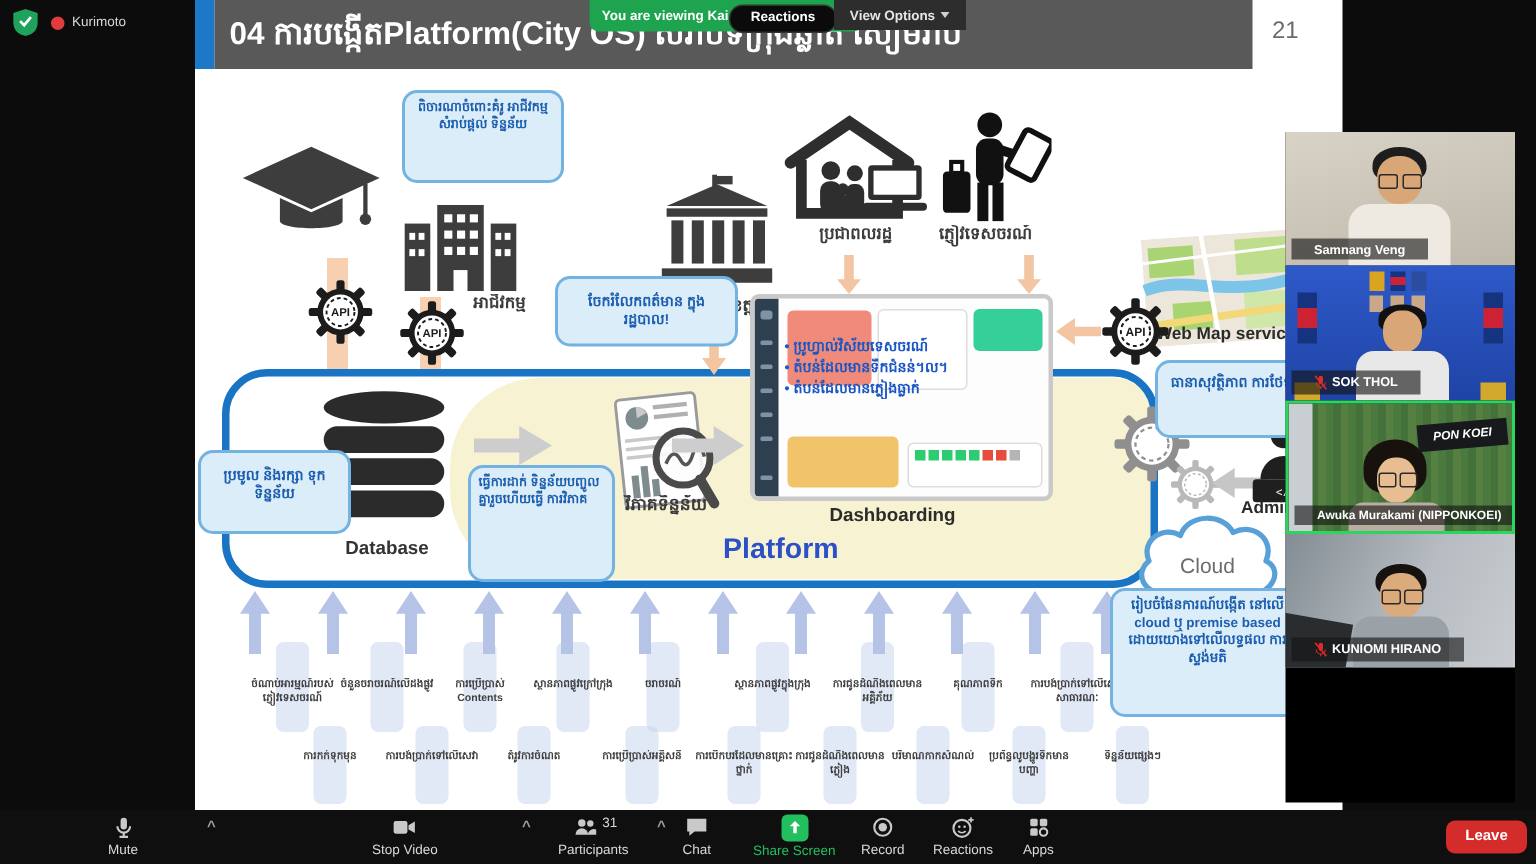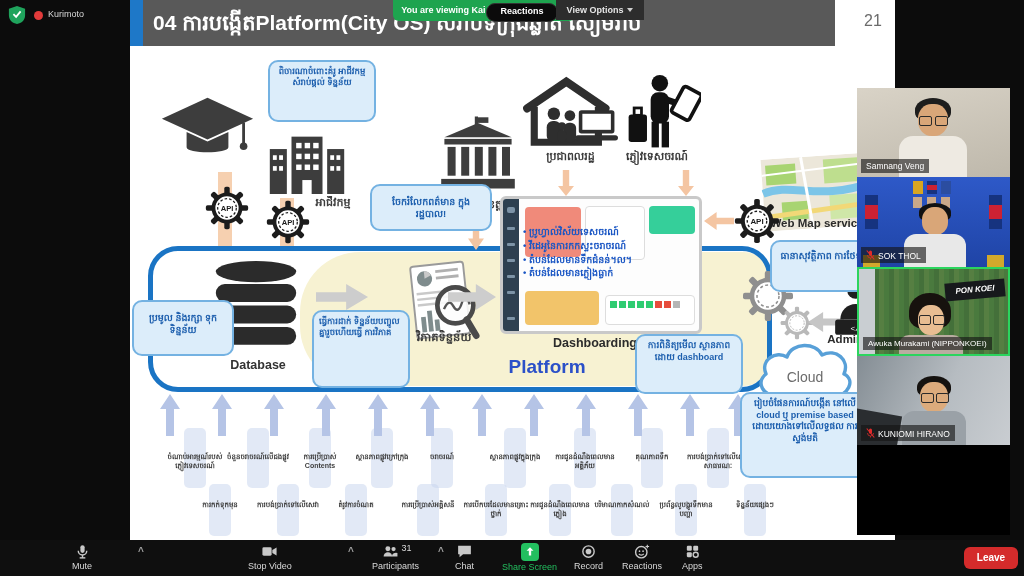--- a/index.html
+++ b/index.html
@@ -9,50 +9,50 @@
   .rec-label{color:#d8d8d8;font-size:9px;}
   .banner{background:#1ea44f;color:#fff;font-size:9px;font-weight:bold;line-height:21px;text-align:center;border-radius:0 0 6px 6px;white-space:nowrap;overflow:hidden;z-index:40;}
   .audiosmart{background:#0b0b0b;border:1px solid #333;color:#fff;font-size:9px;font-weight:bold;line-height:15px;text-align:center;border-radius:9px;z-index:41;}
   .viewopts{background:#2d2d2d;color:#e6e6e6;font-size:9px;font-weight:bold;line-height:20px;text-align:center;z-index:41;display:flex;align-items:center;justify-content:center;gap:4px;}
   .tri{width:0;height:0;border-left:3px solid transparent;border-right:3px solid transparent;border-top:4px solid #cfcfcf;display:inline-block;}
   .viewbtn{background:#3a3a3a;border-radius:4px;color:#eee;font-size:10px;display:flex;align-items:center;justify-content:center;gap:4px;z-index:41;}
   
   #slide{position:absolute;left:130px;top:0;width:765px;height:540px;background:#fff;overflow:hidden;}
   .titlebar{position:absolute;left:13px;top:0;width:692px;height:46px;background:#595959;color:#fff;font-size:21px;font-weight:bold;line-height:46px;padding-left:10px;white-space:nowrap;overflow:hidden;box-sizing:border-box;}
   .titlestripe{position:absolute;left:0;top:0;width:13px;height:46px;background:#1e78c8;}
-  .pagenum{position:absolute;left:718px;top:12px;font-size:16px;color:#6b6b6b;margin-left:16px;}
+  .pagenum{position:absolute;left:718px;top:12px;font-size:16px;color:#6b6b6b;}
   .bub{position:absolute;background:#dcedfa;border:2px solid #74b2e2;border-radius:10px;color:#1d5fae;font-weight:bold;text-align:center;padding:4px 5px;font-size:8.5px;line-height:1.3;overflow:hidden;z-index:6;box-sizing:border-box;}
   .bub::after{content:"";position:absolute;bottom:-8px;left:16px;border:8px solid transparent;border-top-color:#74b2e2;border-bottom:none;}
   .bub.tail-tr::after{bottom:auto;top:-8px;left:auto;right:18px;border-top:none;border-bottom:8px solid #74b2e2;}
   .lbl{position:absolute;color:#3c3c3c;font-weight:bold;text-align:center;font-size:10px;line-height:1.25;overflow:hidden;z-index:3;}
   .src{position:absolute;color:#3f3f3f;font-weight:bold;text-align:center;font-size:7px;line-height:1.3;overflow:hidden;z-index:3;}
   .ph{position:absolute;width:22px;border-radius:5px;background:#c6d4ee;opacity:.5;z-index:1;}
   .ua{position:absolute;width:20px;height:42px;background:#b5c4e6;clip-path:polygon(50% 0,100% 36%,70% 36%,70% 100%,30% 100%,30% 36%,0 36%);z-index:2;}
   .da{position:absolute;width:16px;background:#f4c5a2;clip-path:polygon(30% 0,70% 0,70% 62%,100% 62%,50% 100%,0 62%,30% 62%);z-index:2;}
   .ra{position:absolute;background:#cdcdcd;clip-path:polygon(0 32%,58% 32%,58% 0,100% 50%,58% 100%,58% 68%,0 68%);z-index:2;}
   .la{position:absolute;background:#f4c5a2;clip-path:polygon(100% 32%,42% 32%,42% 0,0 50%,42% 100%,42% 68%,100% 68%);z-index:4;}
   .lag{position:absolute;background:#c6c6c6;clip-path:polygon(100% 32%,42% 32%,42% 0,0 50%,42% 100%,42% 68%,100% 68%);z-index:2;}
   .strip{position:absolute;width:14px;background:#f6d0b0;z-index:1;}
   .platform{position:absolute;left:18px;top:246px;width:624px;height:146px;border:5px solid #1a74c4;border-radius:30px;z-index:1;box-sizing:border-box;}
   .yellow{position:absolute;left:170px;top:252px;width:468px;height:134px;background:#f7f2d2;border-radius:60px 24px 24px 60px;z-index:1;}
-  .platform-word{position:absolute;left:352px;top:356px;width:130px;font-size:19px;font-weight:800;color:#2b50c8;z-index:3;text-align:center;}
+  .platform-word{position:absolute;left:352px;top:356px;width:130px;font-size:19px;font-weight:800;color:#2b50c8;z-index:3;}
   
   .dash{position:absolute;left:370px;top:196px;width:202px;height:138px;background:#fdfdfd;border:3px solid #c9c9c9;border-radius:6px;z-index:5;box-sizing:border-box;overflow:hidden;}
   .dash-side{position:absolute;left:0;top:0;width:16px;height:100%;background:#2e4050;}
   .dot{position:absolute;left:4px;width:8px;height:3px;background:#7d93a6;border-radius:1px;}
   .dcard{position:absolute;border-radius:4px;}
   .sq{display:inline-block;width:7px;height:7px;margin:2px 1px;}
   .dash-bullets{position:absolute;left:20px;top:26px;width:174px;z-index:6;color:#1a56c4;font-weight:bold;font-size:9.5px;line-height:1.45;}
   .db{white-space:nowrap;overflow:hidden;}
   .db::before{content:"•  ";}
   
   #sidebar{position:absolute;left:857px;top:88px;width:153px;height:447px;background:#000;z-index:20;}
   .tile{position:absolute;left:0;width:153px;overflow:hidden;background:#222;box-sizing:border-box;}
   .tile.speaking{border:2px solid #2bd55e;}
-  .ntag{position:absolute;left:4px;bottom:4px;background:rgba(20,20,20,.62);color:#fff;font-size:8.5px;padding:2px 5px;display:flex;align-items:flex-end;gap:3px;max-width:143px;white-space:nowrap;overflow:hidden;z-index:5;}
+  .ntag{position:absolute;left:4px;bottom:4px;background:rgba(20,20,20,.62);color:#fff;font-size:8.5px;padding:2px 15px;display:flex;align-items:flex-start;gap:3px;max-width:143px;white-space:nowrap;overflow:hidden;z-index:5;font-weight:bold;}
   .sign{position:absolute;background:#17191c;color:#fff;font-style:italic;font-weight:bold;font-size:8px;text-align:center;line-height:18px;transform:rotate(-5deg);z-index:2;overflow:hidden;}
   
   #toolbar{position:absolute;left:0;top:540px;width:1024px;height:36px;background:#0f0f0f;z-index:30;}
   .tbb{position:absolute;top:3px;display:flex;flex-direction:column;align-items:center;gap:1px;color:#d9d9d9;font-size:9px;cursor:default;}
   .caret{position:absolute;top:6px;color:#9f9f9f;font-size:10px;font-weight:bold;}
   .leave{position:absolute;left:964px;top:7px;width:54px;height:22px;background:#d42b2b;border-radius:6px;color:#fff;font-size:10px;font-weight:bold;text-align:center;line-height:22px;}
   .shareic{width:18px;height:18px;background:#23bf5f;border-radius:4px;display:flex;align-items:center;justify-content:center;}
   .green{color:#23bf5f;}
   .cntwrap{display:flex;align-items:flex-start;}
   .cnt{font-size:9px;color:#d9d9d9;margin-left:2px;}
@@ -243,27 +243,25 @@
       </div>
       <div class="dcard" style="left:22px;top:8px;width:56px;height:50px;background:#f08a7a"></div>
       <div class="dcard" style="left:82px;top:7px;width:58px;height:52px;background:#fff;border:1px solid #ddd"></div>
       <div class="dcard" style="left:146px;top:7px;width:46px;height:28px;background:#35cf9a"></div>
       <div class="dcard" style="left:22px;top:92px;width:74px;height:34px;background:#f2c46a"></div>
       <div class="dcard" style="left:102px;top:96px;width:90px;height:30px;background:#fff;border:1px solid #ddd;padding-left:3px;box-sizing:border-box">
         <span class="sq" style="background:#2ecc71"></span><span class="sq" style="background:#2ecc71"></span><span class="sq" style="background:#2ecc71"></span><span class="sq" style="background:#2ecc71"></span><span class="sq" style="background:#2ecc71"></span><span class="sq" style="background:#e74c3c"></span><span class="sq" style="background:#e74c3c"></span><span class="sq" style="background:#b5b5b5"></span>
       </div>
       <div class="dash-bullets">
         <div class="db">ប្រូហ្វាល់វិស័យទេសចរណ៍</div>
-        <div class="db">វីដេអូនៃការកកស្ទះចរាចរណ៍</div>
         <div class="db">តំបន់ដែលមានទឹកជំនន់។ល។</div>
         <div class="db">តំបន់ដែលមានភ្លៀងធ្លាក់</div>
       </div>
     </div>
     <div class="lbl" style="left:415px;top:336px;width:100px;height:16px;font-size:12.5px;color:#2b2b2b">Dashboarding</div>
-    <div class="bub" style="left:505px;top:334px;width:108px;height:60px;font-size:9px">ការពិនិត្យមើល ស្ថានភាពដោយ dashboard</div>
 
     <div class="la" style="left:574px;top:212px;width:30px;height:18px"></div>
     <svg class="abs" style="left:604px;top:198px;color:#1c1c1c;z-index:4" width="46" height="46" viewBox="-26 -26 52 52">
         <use href="#g-gear"></use>
         <text y="3.5" text-anchor="middle" font-size="9" font-weight="bold" fill="#1c1c1c">API</text>
       </svg>
     <svg class="abs" style="left:632px;top:156px;z-index:3;transform:rotate(-4deg)" width="112" height="72" viewBox="0 0 110 72">
       <rect width="110" height="72" fill="#ece7da"></rect>
       <rect x="4" y="6" width="30" height="20" fill="#a8d472"></rect>
       <rect x="62" y="4" width="42" height="24" fill="#bede8e"></rect>

